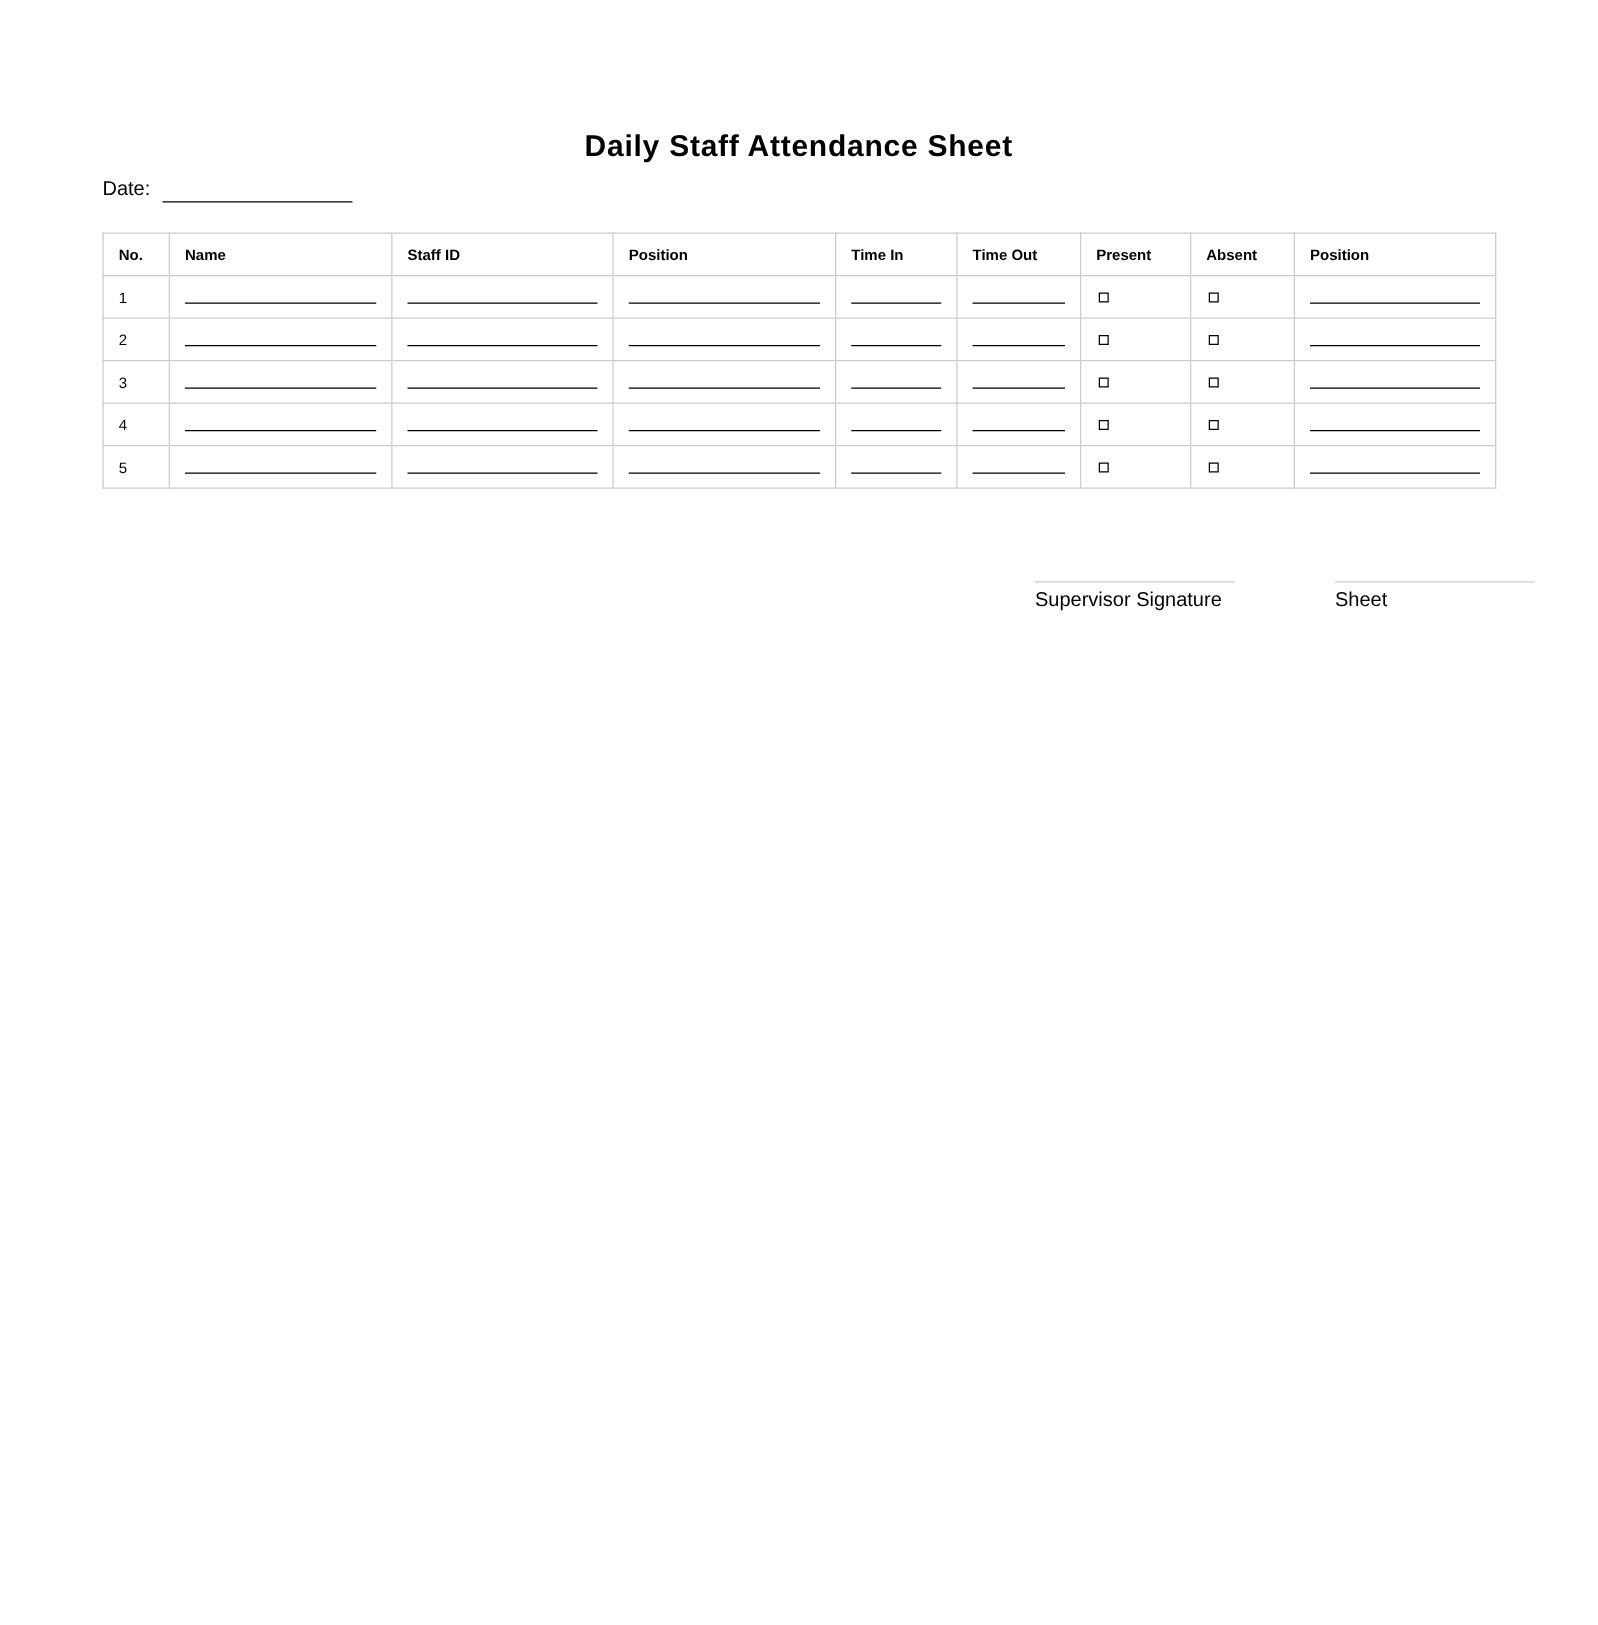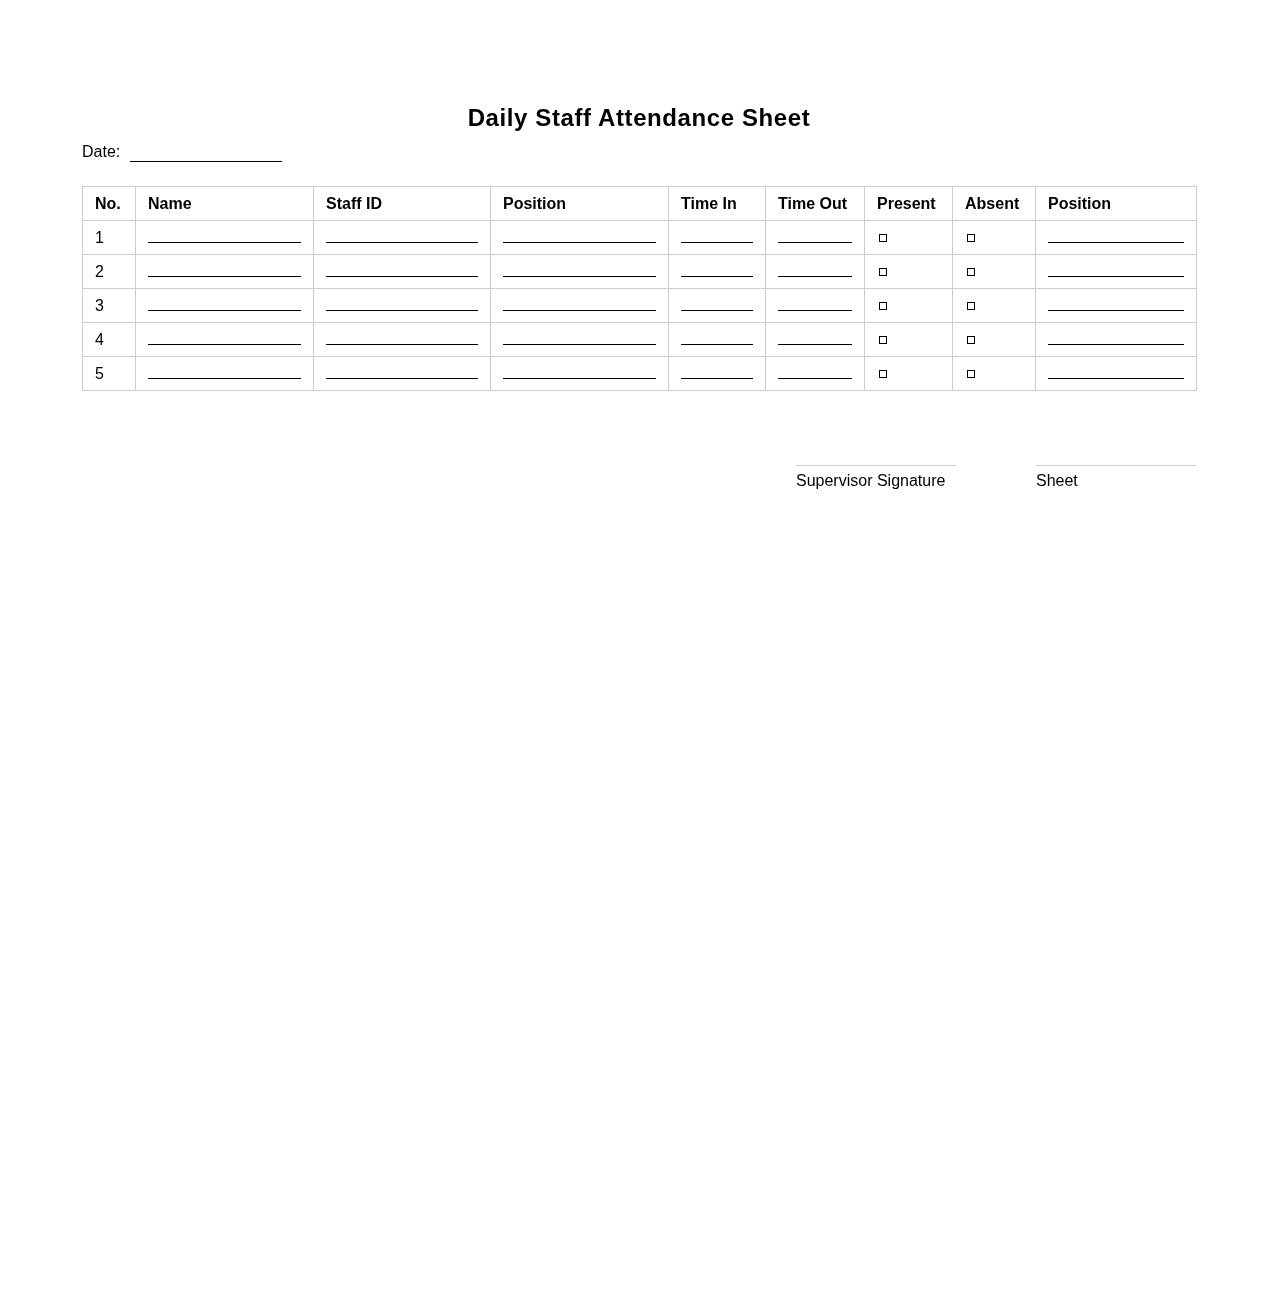--- a/index.html
+++ b/index.html
@@ -3,27 +3,27 @@
 <meta charset="utf-8">
 <style>
   html, body { margin: 0; padding: 0; background: #ffffff; }
   body { width: 1278px; height: 1300px; position: relative; font-family: "Liberation Sans", sans-serif; color: #000; }
   .page { position: absolute; left: 82px; top: 100px; width: 1114px; }
   .title { font-size: 24px; font-weight: bold; letter-spacing: 0.6px; margin: 0; height: 36px; line-height: 36px; text-align: center; }
   .meta { display: flex; font-size: 16px; height: 30px; line-height: 30px; margin-top: 1px; flex-direction: column; }
   .meta .field { display: flex; margin-right: 40px; }
   .meta .label { margin-right: 10px; }
   .blank { display: inline-block; border-bottom: 1px solid #000; height: 16px; margin-top: 8px; }
-  table { border-collapse: collapse; width: 1114px; margin-top: 19px; font-size: 16px; table-layout: fixed; }
+  table { border-collapse: collapse; width: 1114px; margin-top: 19px; font-size: 12px; table-layout: fixed; }
   th, td { border: 1px solid #cccccc; height: 34px; padding: 0 12px; text-align: left; box-sizing: border-box; }
   th { font-weight: bold; }
   td .line { display: block; border-bottom: 1px solid #000; height: 0; margin-top: 9px; }
   .chk { display: inline-block; width: 6px; height: 6px; border: 1px solid #000; margin-left: 2px; vertical-align: middle; }
   .sig { position: absolute; top: 365px; display: flex; font-size: 16px; }
-  .sig .block { width: 160px; border-top: 1px solid #cccccc; padding-top: 6px; line-height: 18px; }
+  .sig .block { width: 160px; border-top: 1px solid #cccccc; padding-top: 6px; line-height: 18px; margin-left: 32px; }
 </style>
 </head>
 <body>
 
 <div class="page">
   <h1 class="title">Daily Staff Attendance Sheet</h1>
 
   <div class="meta">
     <div class="field">
       <span class="label">Date:</span>

